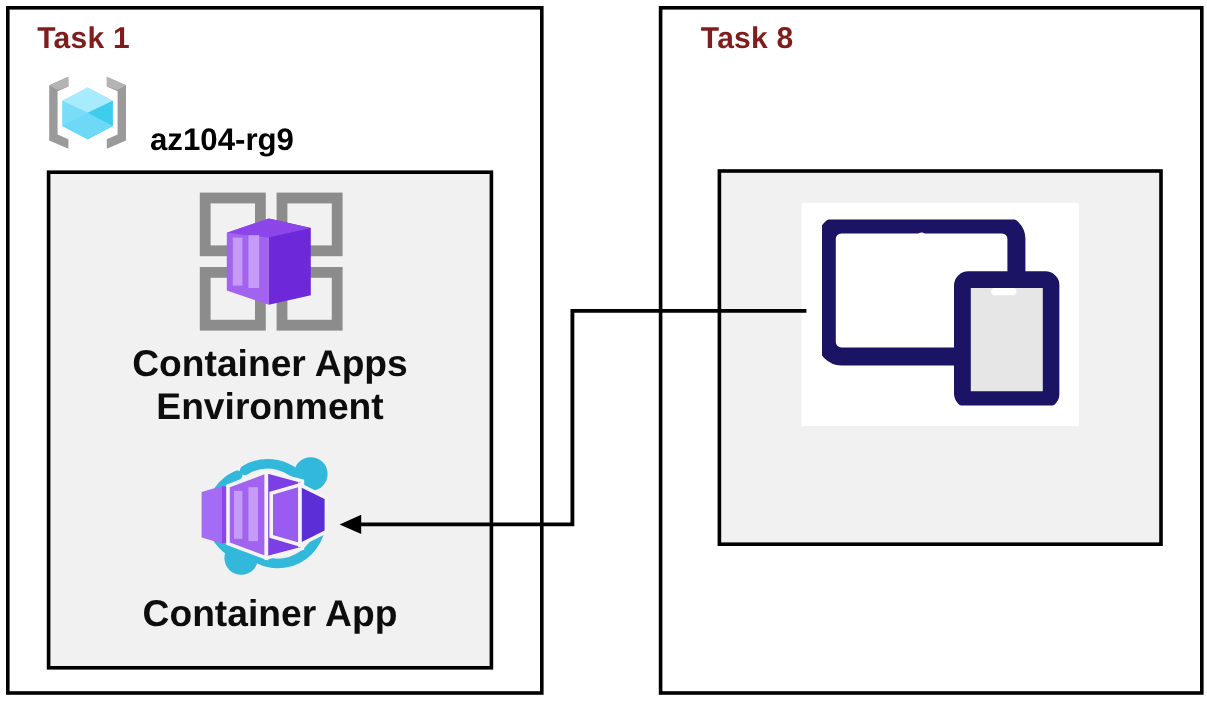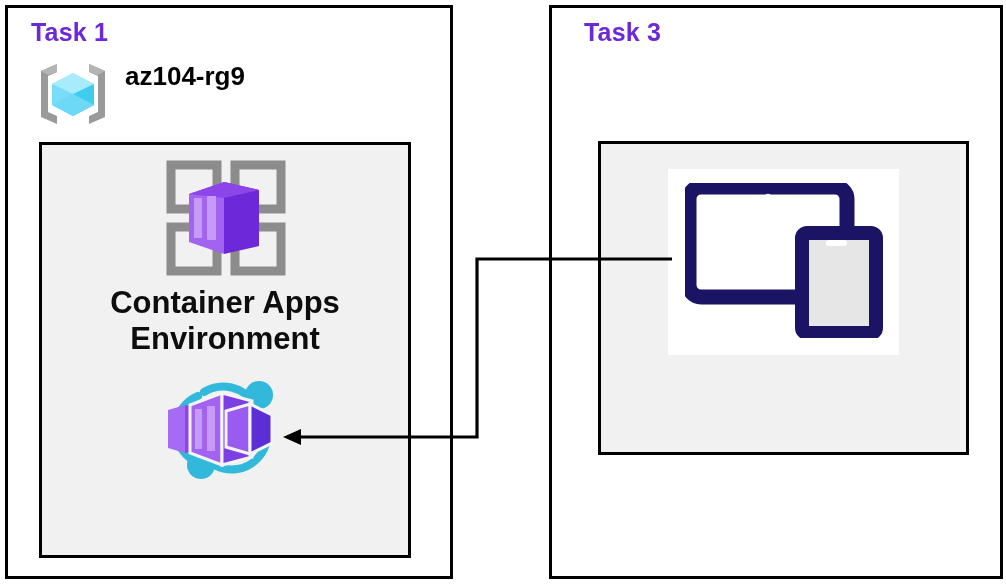--- a/index.html
+++ b/index.html
@@ -25,34 +25,34 @@
     border: 3px solid #000000;
     box-sizing: border-box;
   }
   #task1-panel { left: 5px;   top: 5px;  width: 448px; height: 574px; }
   #task2-panel { left: 549px; top: 5px;  width: 454px; height: 574px; }
 
   .task-heading {
     position: absolute;
     font-size: 25px;
     font-weight: bold;
-    color: #6d28d9;
+    color: #7f1d1d;
     letter-spacing: 0.2px;
     white-space: nowrap;
   }
   #task1-heading { left: 31px;  top: 18px; }
   #task2-heading { left: 584px; top: 18px; }
 
   
   #rg-row {
     position: absolute;
     left: 35px;
     top: 61px;
     display: flex;
-    align-items: flex-start;
+    align-items: flex-end;
     gap: 14px;
   }
   #rg-label {
     font-size: 26px;
     font-weight: bold;
     color: #000000;
     white-space: nowrap;
   }
 
   
@@ -171,24 +171,25 @@
         <rect x="47" y="36" width="8" height="45"></rect>
       </g>
 
       <g stroke="#f4f4f4" stroke-width="3">
         <path d="M66 41 L90 34 L90 84 L66 77 Z" fill="#9a5cf0"></path>
         <path d="M90 34 L112 45 L112 73 L90 84 Z" fill="#5c2ed6"></path>
       </g>
     </svg>
   </span>
 
+  <div class="node-label" id="capp-label">Container App</div>
 
   <div class="task-panel" id="task2-panel"></div>
 
-  <div class="task-heading" id="task2-heading">Task 3</div>
+  <div class="task-heading" id="task2-heading">Task 8</div>
 
   <div class="inner-box" id="task2-inner"></div>
 
   <div id="tv-tile"></div>
 
   <span class="icon-abs" id="tv-icon">
     <svg width="198" height="155" viewBox="0 0 198 155" aria-hidden="true">
 
       <rect x="4" y="4" width="158" height="110" rx="12" ry="12" fill="#ffffff" stroke="#1b1464" stroke-width="15"></rect>
       <circle cx="83" cy="14" r="3.2" fill="#ffffff"></circle>

